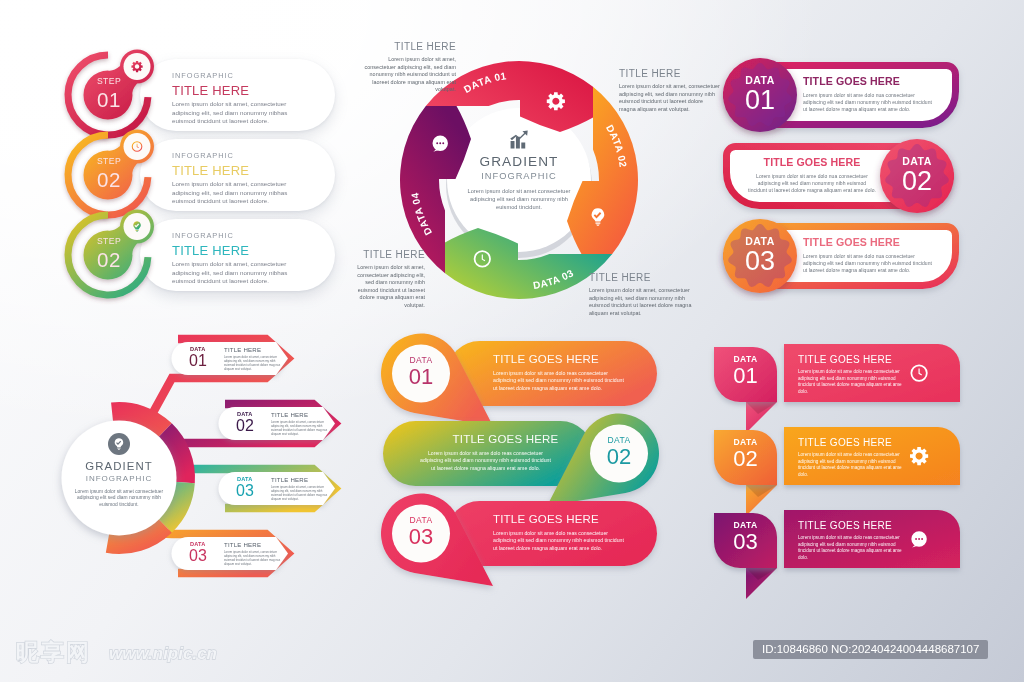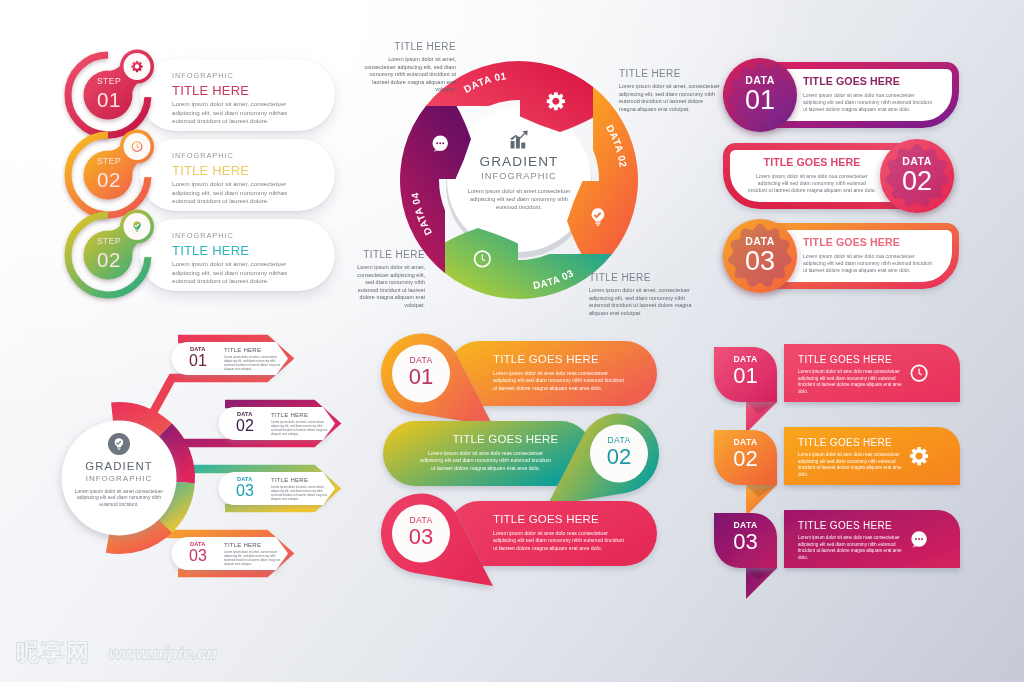--- a/index.html
+++ b/index.html
@@ -549,13 +549,14 @@
       <div class="abs" style="left: 798px; top: 520px; width: 110px; color: rgb(255, 255, 255);">
         <div style="font-size:10px;letter-spacing:.3px;">TITLE GOES HERE</div>
         <div style="font-size:4.6px;line-height:6.6px;margin-top:4px;opacity:.95;">Lorem ipsum dolor sit ame dolo reas consectetuer adipiscing elit sed diam nonummy nibh euismod tincidunt ut laoreet dolore magna aliquam erat ame dolo.</div>
       </div>
     </div>
 
   <div class="abs" style="left:16px;top:641px;font-family:'DejaVu Sans','Liberation Sans',sans-serif;font-size:23px;font-weight:700;color:#f2f4f7;letter-spacing:2px;line-height:23px;
               -webkit-text-stroke:1.3px #cfd4dc;paint-order:stroke fill;">昵享网</div>
   <div class="abs" style="left:101px;top:645px;font-family:'Liberation Sans',sans-serif;font-style:italic;font-size:17px;font-weight:700;color:#f2f4f7;letter-spacing:0px;line-height:18px;
               -webkit-text-stroke:1.3px #cfd4dc;paint-order:stroke fill;padding-left:8px;">www.nipic.cn</div>
+  <div class="abs" style="left:753px;top:640px;padding:3px 9px 4px;background:#8c909c;color:#fff;font-size:11.5px;border-radius:2px;letter-spacing:0px;font-family:'Liberation Sans',sans-serif;">ID:10846860 NO:20240424004448687107</div>
 </div>
 
 </body></html>

